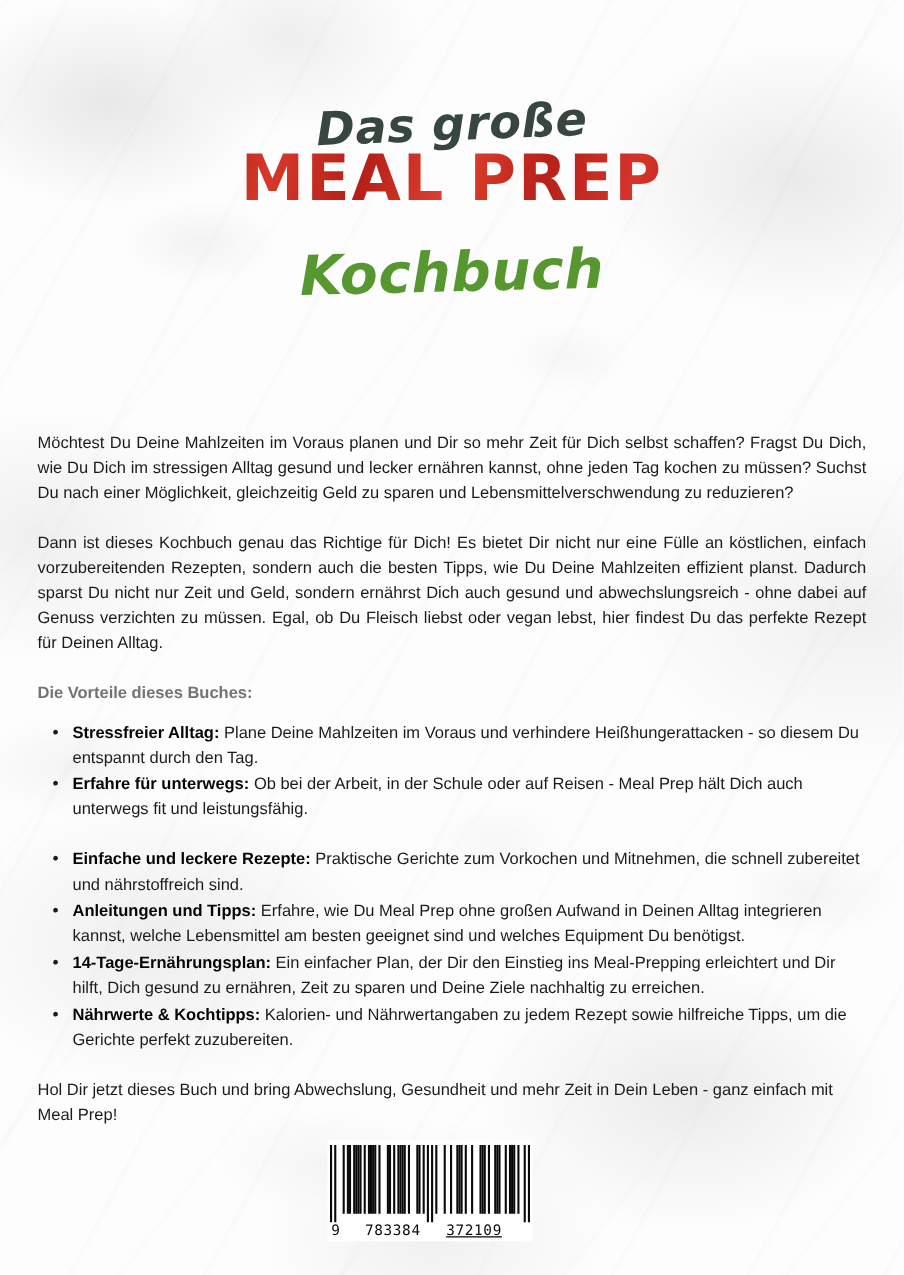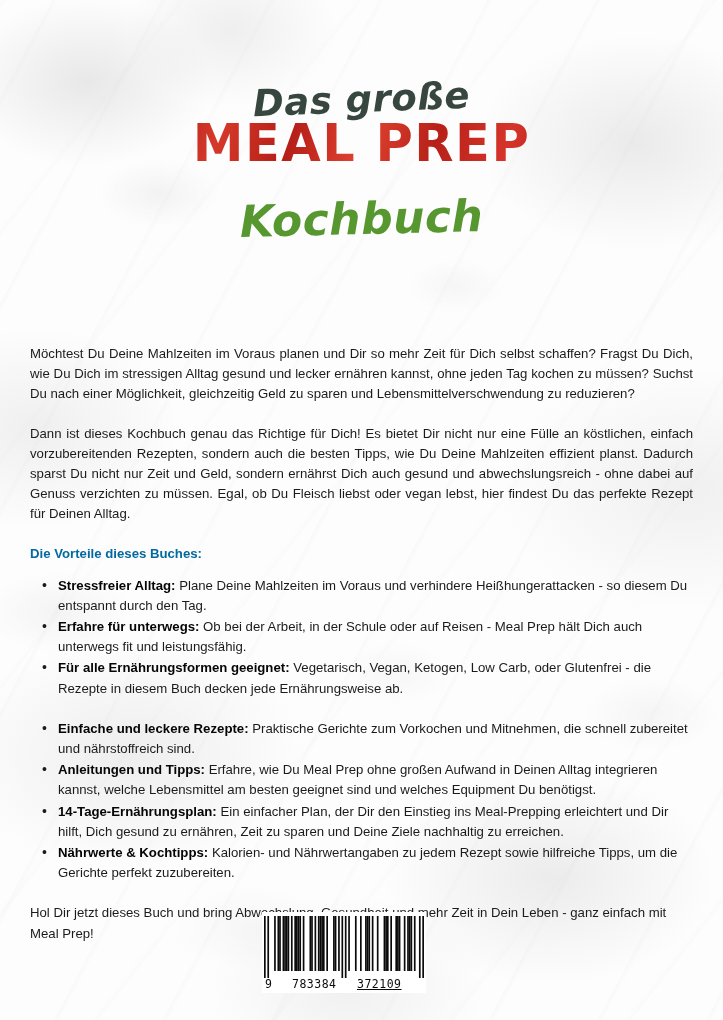--- a/index.html
+++ b/index.html
@@ -130,21 +130,21 @@
     margin: 0 0 19px 0;
   }
   .para.last {
     text-align: left;
     margin-bottom: 0;
   }
   .section-head {
     font-size: 13.2px;
     line-height: 20px;
     font-weight: 700;
-    color: #0369a1;
+    color: #737373;
     margin: 0 0 12px 0;
   }
   ul.bullets {
     list-style: none;
     margin: 0 0 20px 0;
     padding: 0;
   }
   ul.bullets li {
     position: relative;
     padding-left: 28px;
@@ -216,23 +216,20 @@
     <p class="para">Dann ist dieses Kochbuch genau das Richtige für Dich! Es bietet Dir nicht nur eine Fülle an köstlichen, einfach vorzubereitenden Rezepten, sondern auch die besten Tipps, wie Du Deine Mahlzeiten effizient planst. Dadurch sparst Du nicht nur Zeit und Geld, sondern ernährst Dich auch gesund und abwechslungsreich - ohne dabei auf Genuss verzichten zu müssen. Egal, ob Du Fleisch liebst oder vegan lebst, hier findest Du das perfekte Rezept für Deinen Alltag.</p>
 
     <div class="section-head">Die Vorteile dieses Buches:</div>
 
     <ul class="bullets">
       <li>
         <b>Stressfreier Alltag:</b><span> Plane Deine Mahlzeiten im Voraus und verhindere Heißhungerattacken - so diesem Du entspannt durch den Tag.</span>
       </li>
       <li>
         <b>Erfahre für unterwegs:</b><span> Ob bei der Arbeit, in der Schule oder auf Reisen - Meal Prep hält Dich auch unterwegs fit und leistungsfähig.</span>
-      </li>
-      <li>
-        <b>Für alle Ernährungsformen geeignet:</b><span> Vegetarisch, Vegan, Ketogen, Low Carb, oder Glutenfrei - die Rezepte in diesem Buch decken jede Ernährungsweise ab.</span>
       </li>
     </ul>
 
 
     <ul class="bullets">
       <li>
         <b>Einfache und leckere Rezepte:</b><span> Praktische Gerichte zum Vorkochen und Mitnehmen, die schnell zubereitet und nährstoffreich sind.</span>
       </li>
       <li>
         <b>Anleitungen und Tipps:</b><span> Erfahre, wie Du Meal Prep ohne großen Aufwand in Deinen Alltag integrieren kannst, welche Lebensmittel am besten geeignet sind und welches Equipment Du benötigst.</span>

